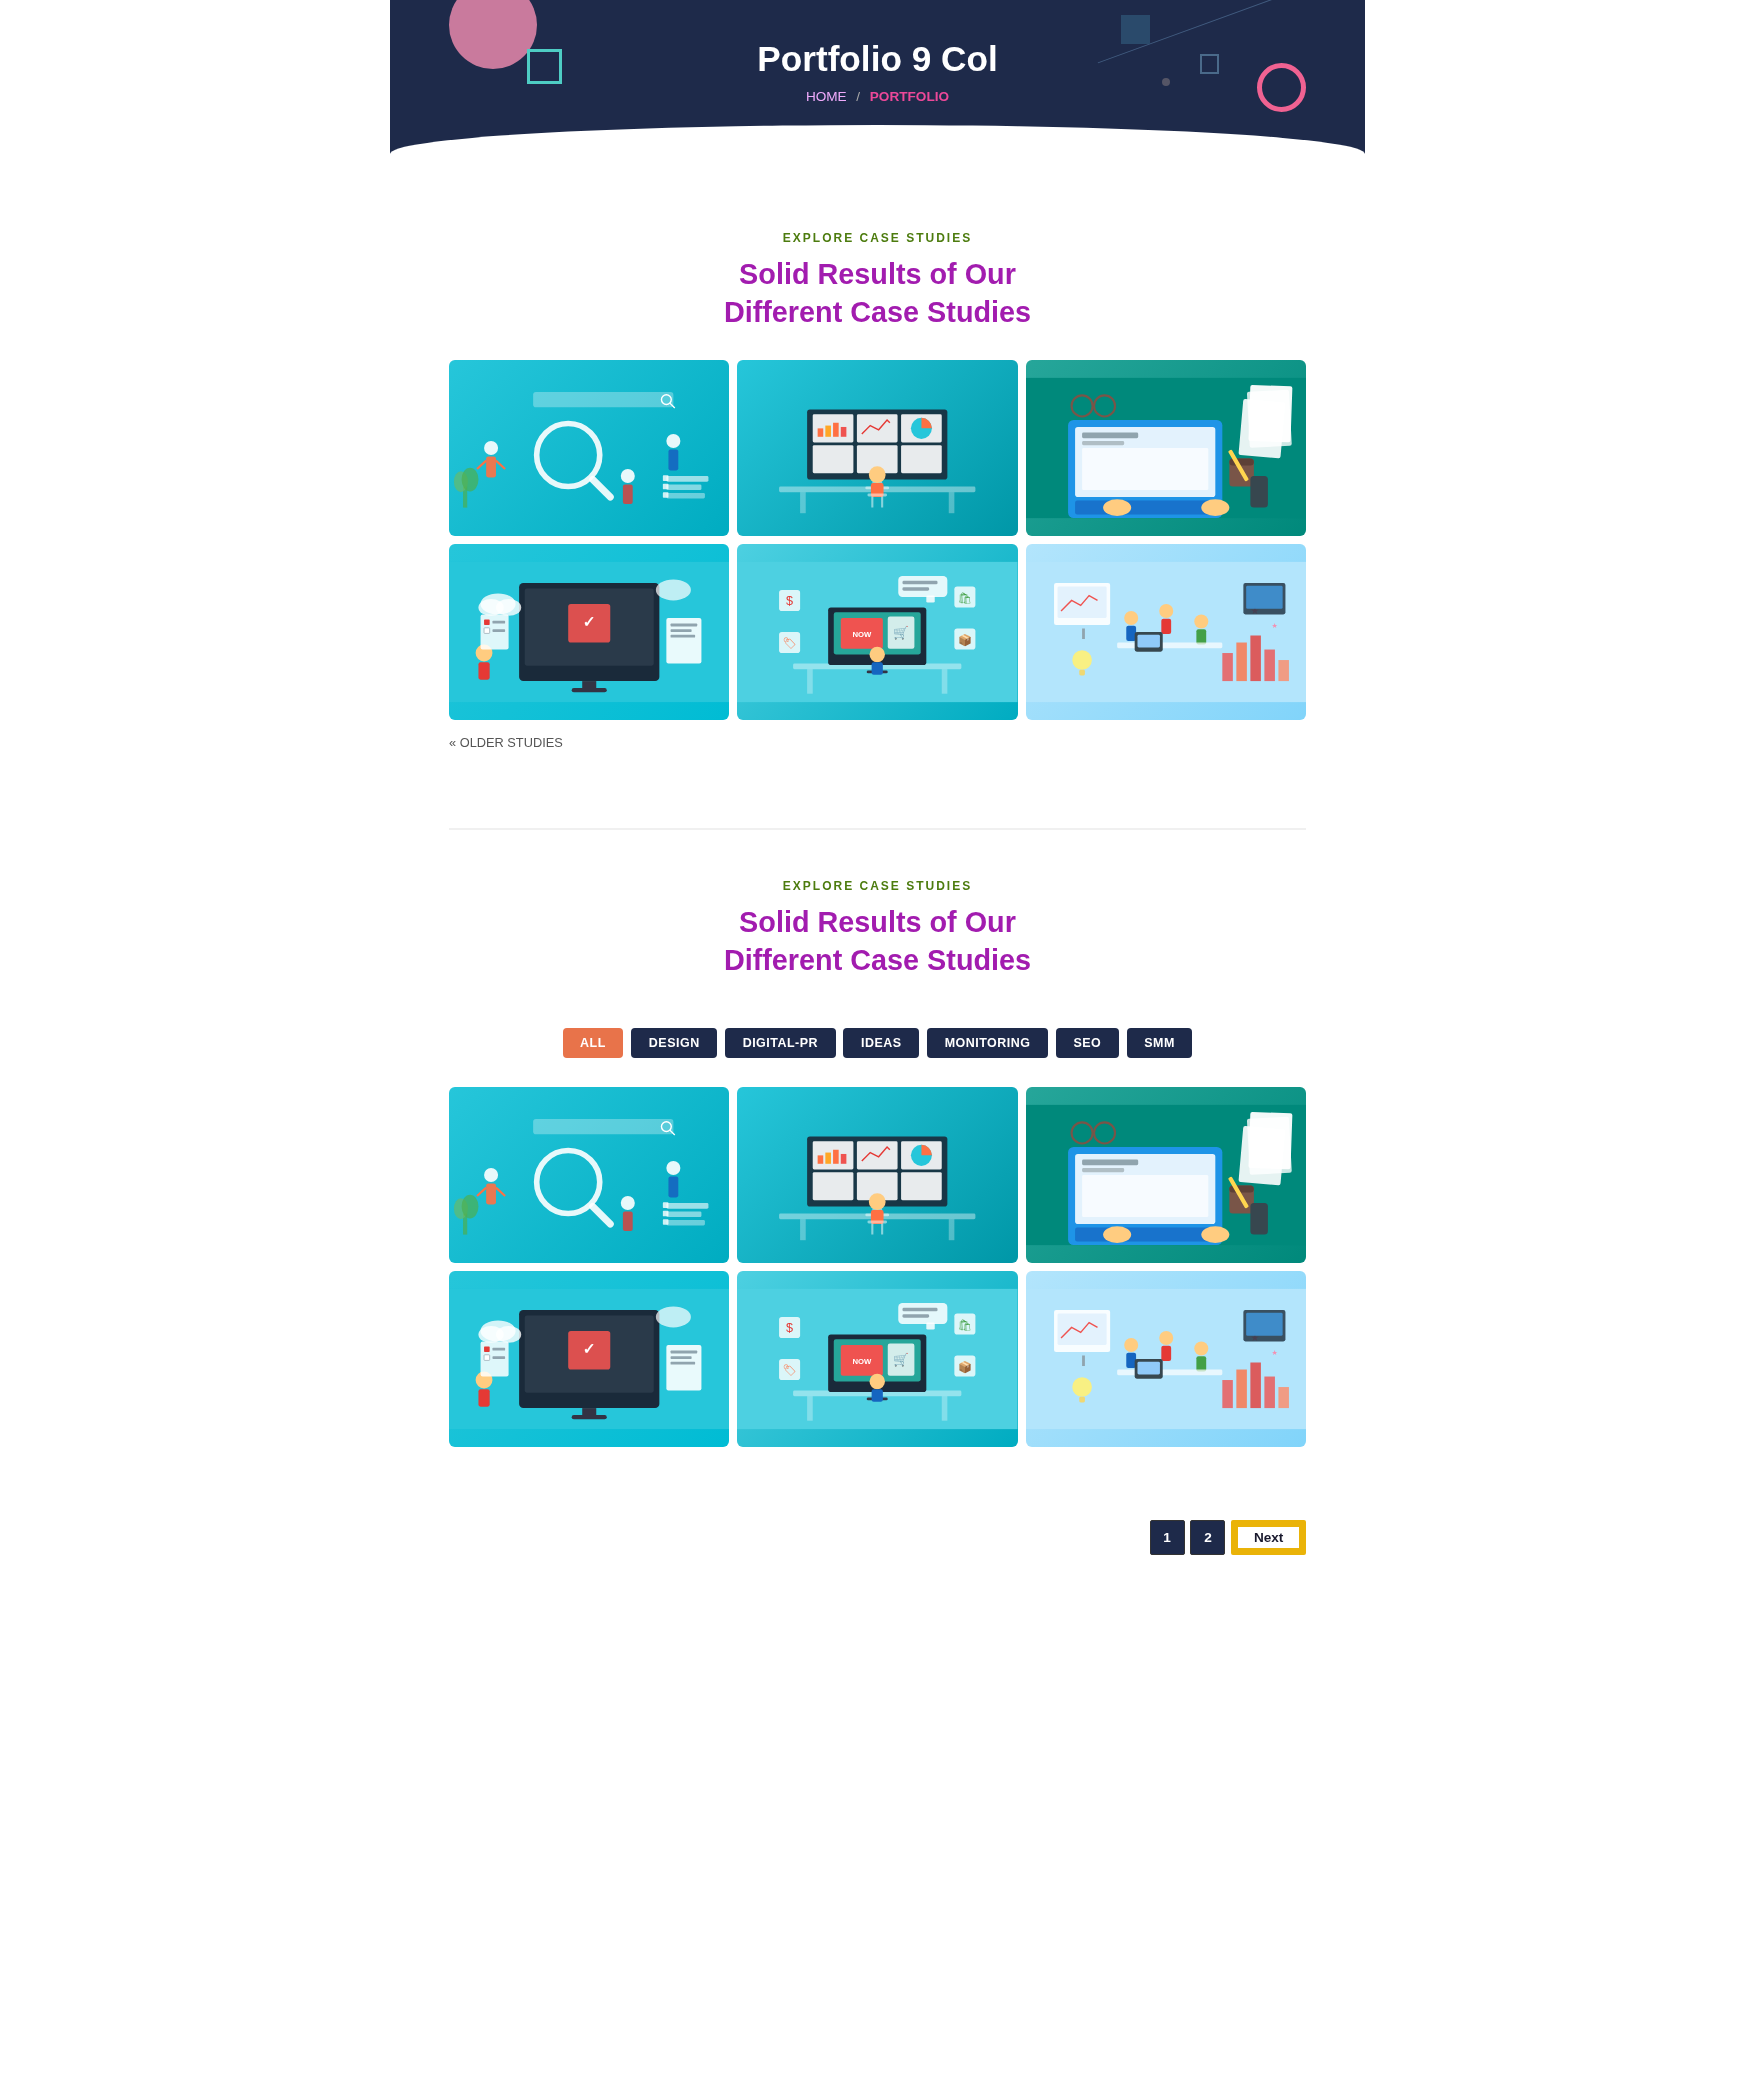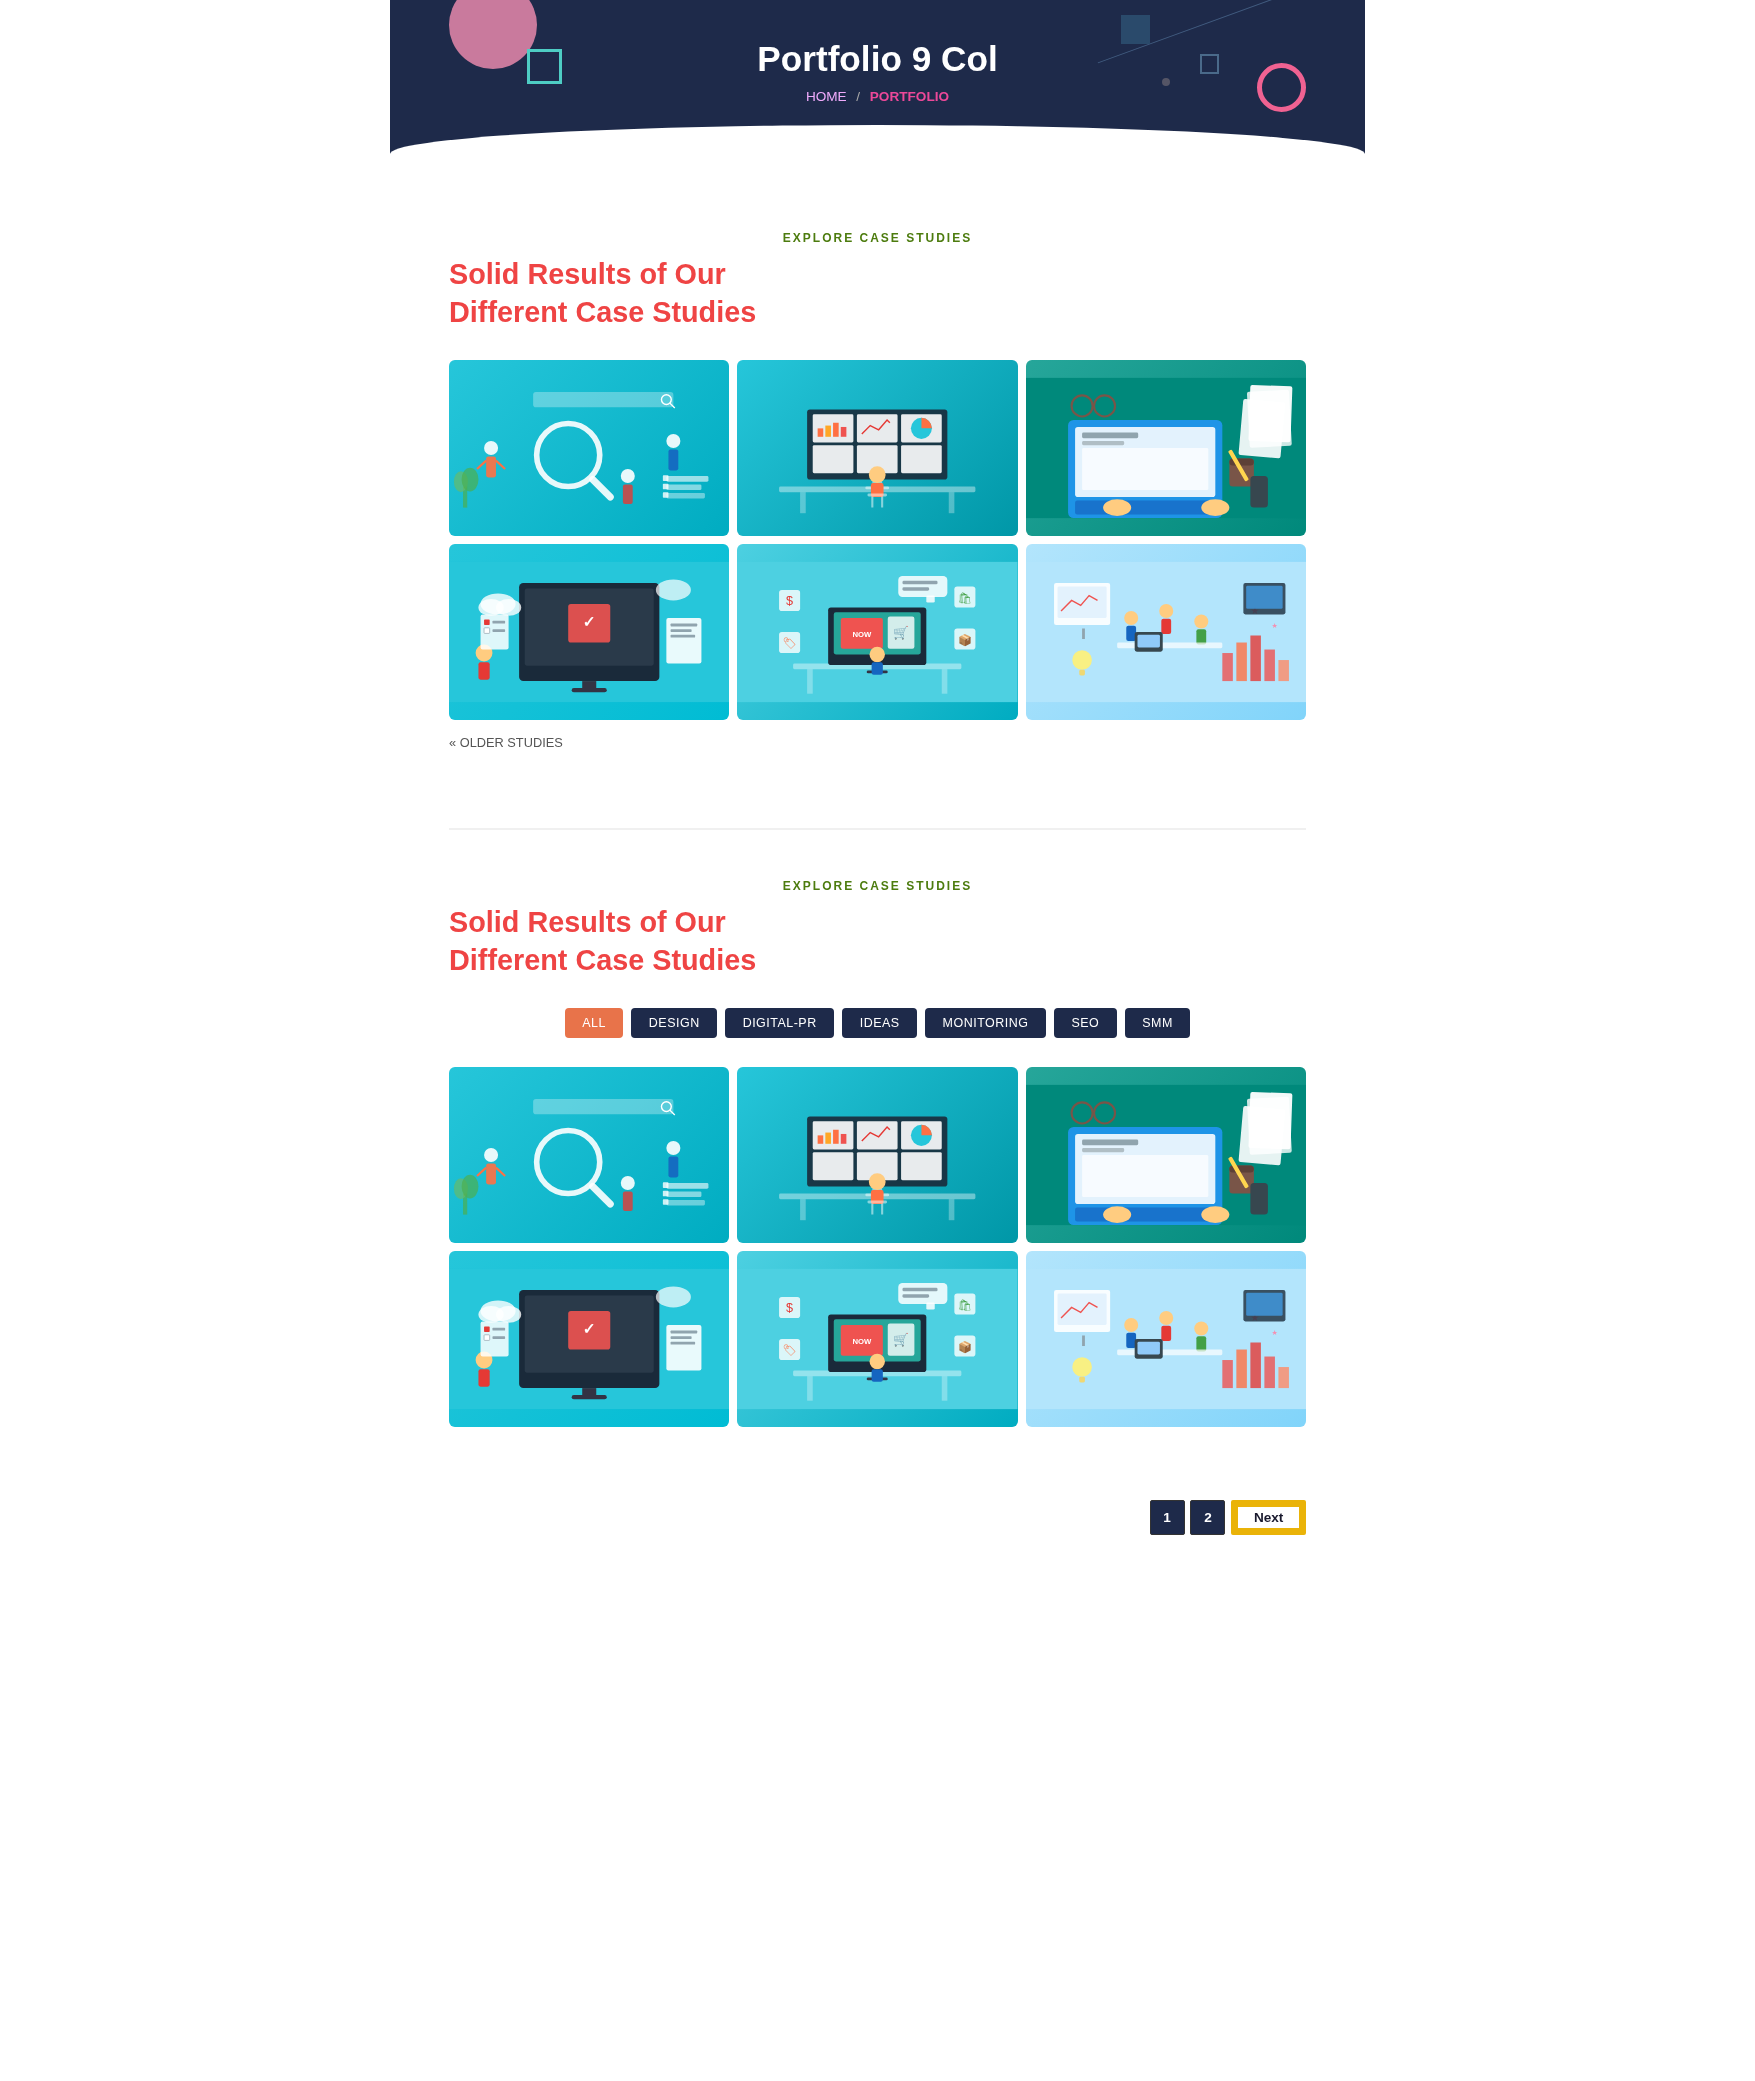--- a/index.html
+++ b/index.html
@@ -103,23 +103,24 @@
     .section-label {
       text-align: center;
       color: #4d7c0f;
       font-size: 0.75rem;
       font-weight: 700;
       letter-spacing: 2px;
       text-transform: uppercase;
       margin-bottom: 11.7px;
     }
     .section-title {
+      text-align: center;
       font-size: 1.8rem;
       font-weight: 800;
-      color: #ef4444;
+      color: #a21caf;
       line-height: 1.3;
       margin-bottom: 29px;
     }
 
     
     .portfolio-grid {
       display: grid;
       grid-template-columns: repeat(3, 1fr);
       gap: 7.8px;
       margin-bottom: 14.6px;
@@ -157,24 +158,25 @@
       justify-content: center;
       gap: 7.8px;
       margin-bottom: 29px;
       flex-wrap: wrap;
     }
     .filter-btn {
       padding: 7.8px 17.6px;
       border: none;
       border-radius: 3.9px;
       font-size: 0.78rem;
-      font-weight: 400;
+      font-weight: 700;
       text-transform: uppercase;
       cursor: pointer;
       letter-spacing: 0.5px;
+      margin-top: 20px;
     }
     .filter-btn.active {
       background: #e8734a;
       color: #fff;
     }
     .filter-btn.inactive {
       background: #1e2a4a;
       color: #fff;
     }
 

